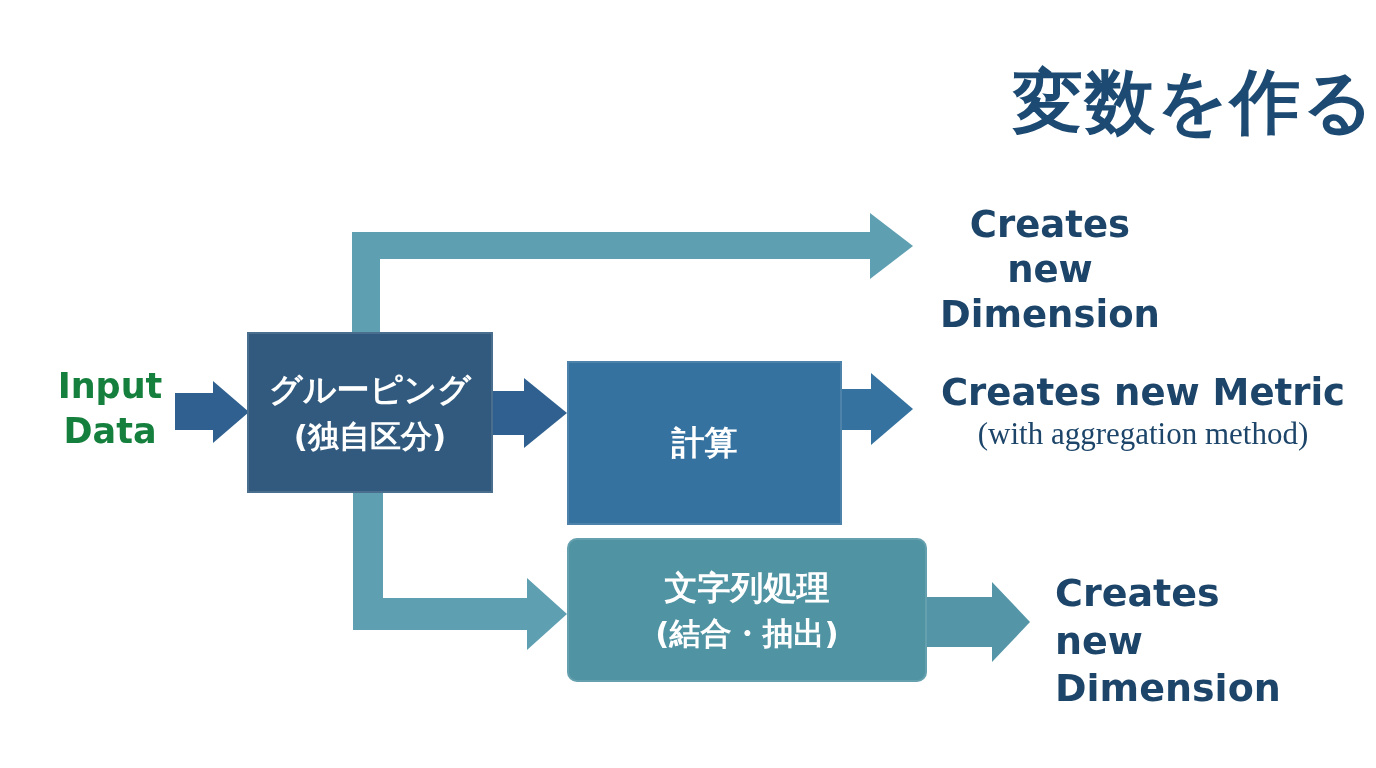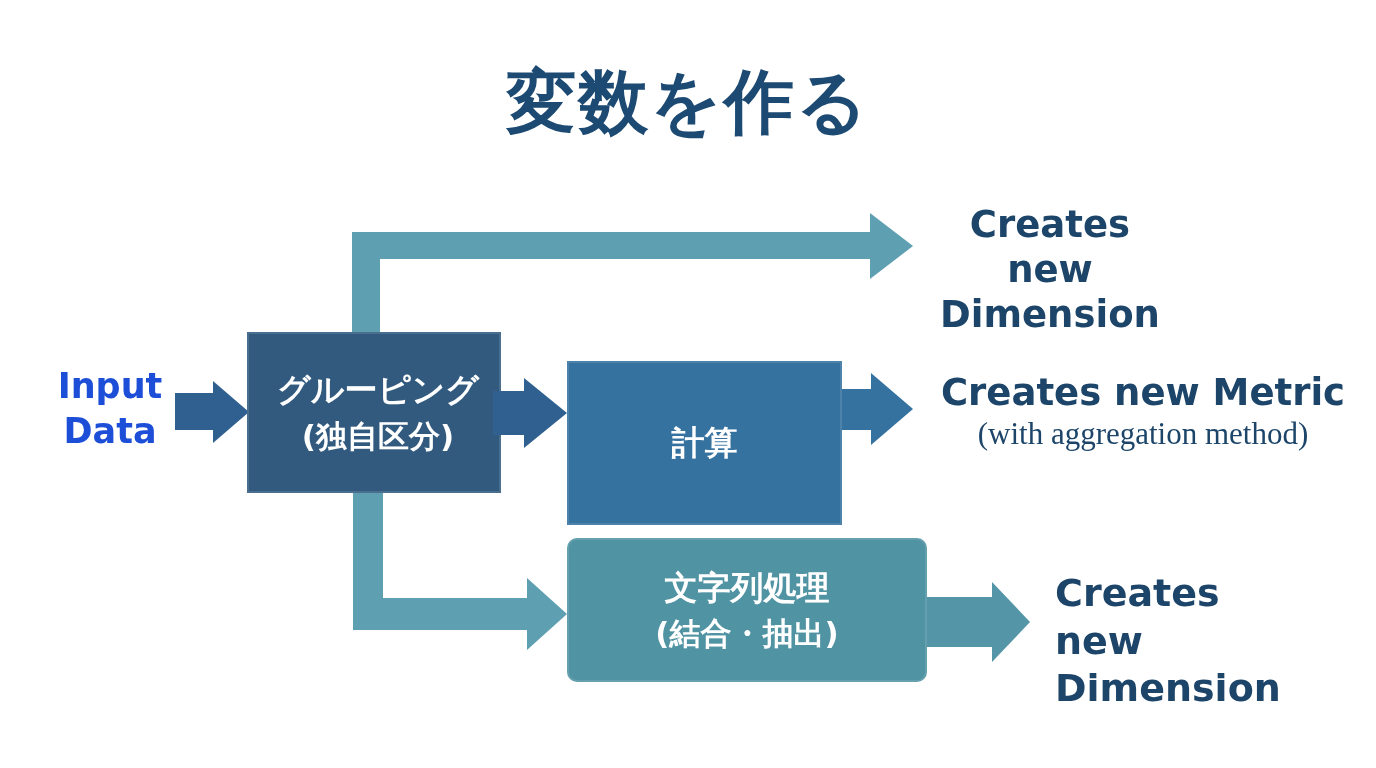--- a/index.html
+++ b/index.html
@@ -3,27 +3,27 @@
 <meta charset="utf-8">
 <style>
   html,body{margin:0;padding:0;background:#fff;}
   .canvas{
     position:relative;width:1376px;height:768px;background:#ffffff;
     overflow:hidden;font-family:"DejaVu Sans","Liberation Sans",sans-serif;
   }
   .abs{position:absolute;}
   
   .title{
-    left:0;right:0;top:56px;text-align:center;
+    left:0;right:0;top:56px;text-align:right;
     font-size:70px;font-weight:700;color:#1c4a73;letter-spacing:2px;
   }
   
   .input-label{
     left:40px;top:364px;width:140px;text-align:center;
-    font-size:35px;font-weight:700;line-height:1.28;color:#1d4ed8;
+    font-size:35px;font-weight:700;line-height:1.28;color:#15803d;
     white-space:pre-line;
   }
   
   .shaft{position:absolute;}
   .head{position:absolute;clip-path:polygon(0 0,100% 50%,0 100%);}
   
   .box{
     position:absolute;display:flex;flex-direction:column;align-items:center;
     justify-content:center;color:#ffffff;text-align:center;
     font-weight:700;line-height:1.45;
@@ -82,21 +82,21 @@
     <div class="shaft a-top-h" style="background-color: rgb(95, 159, 178);"></div>
     <div class="head a-top-head" style="background-color: rgb(95, 159, 178);"></div>
   </div>
 
   <div>
     <div class="shaft a-bot-v" style="background-color: rgb(95, 159, 178);"></div>
     <div class="shaft a-bot-h" style="background-color: rgb(95, 159, 178);"></div>
     <div class="head a-bot-head" style="background-color: rgb(95, 159, 178);"></div>
   </div>
 
-  <div class="box box-grouping" style="background-color: rgb(49, 90, 126); padding-left: 8px;">
+  <div class="box box-grouping" style="background-color: rgb(49, 90, 126);">
     <span class="l1">グルーピング</span>
     <span class="l2">(独自区分)</span>
   </div>
 
   <div>
     <div class="shaft a-gc-shaft" style="background-color: rgb(47, 96, 143);"></div>
     <div class="head a-gc-head" style="background-color: rgb(47, 96, 143);"></div>
   </div>
 
   <div class="box box-calculation" style="background-color: rgb(53, 114, 160); margin-top: 31px;">

